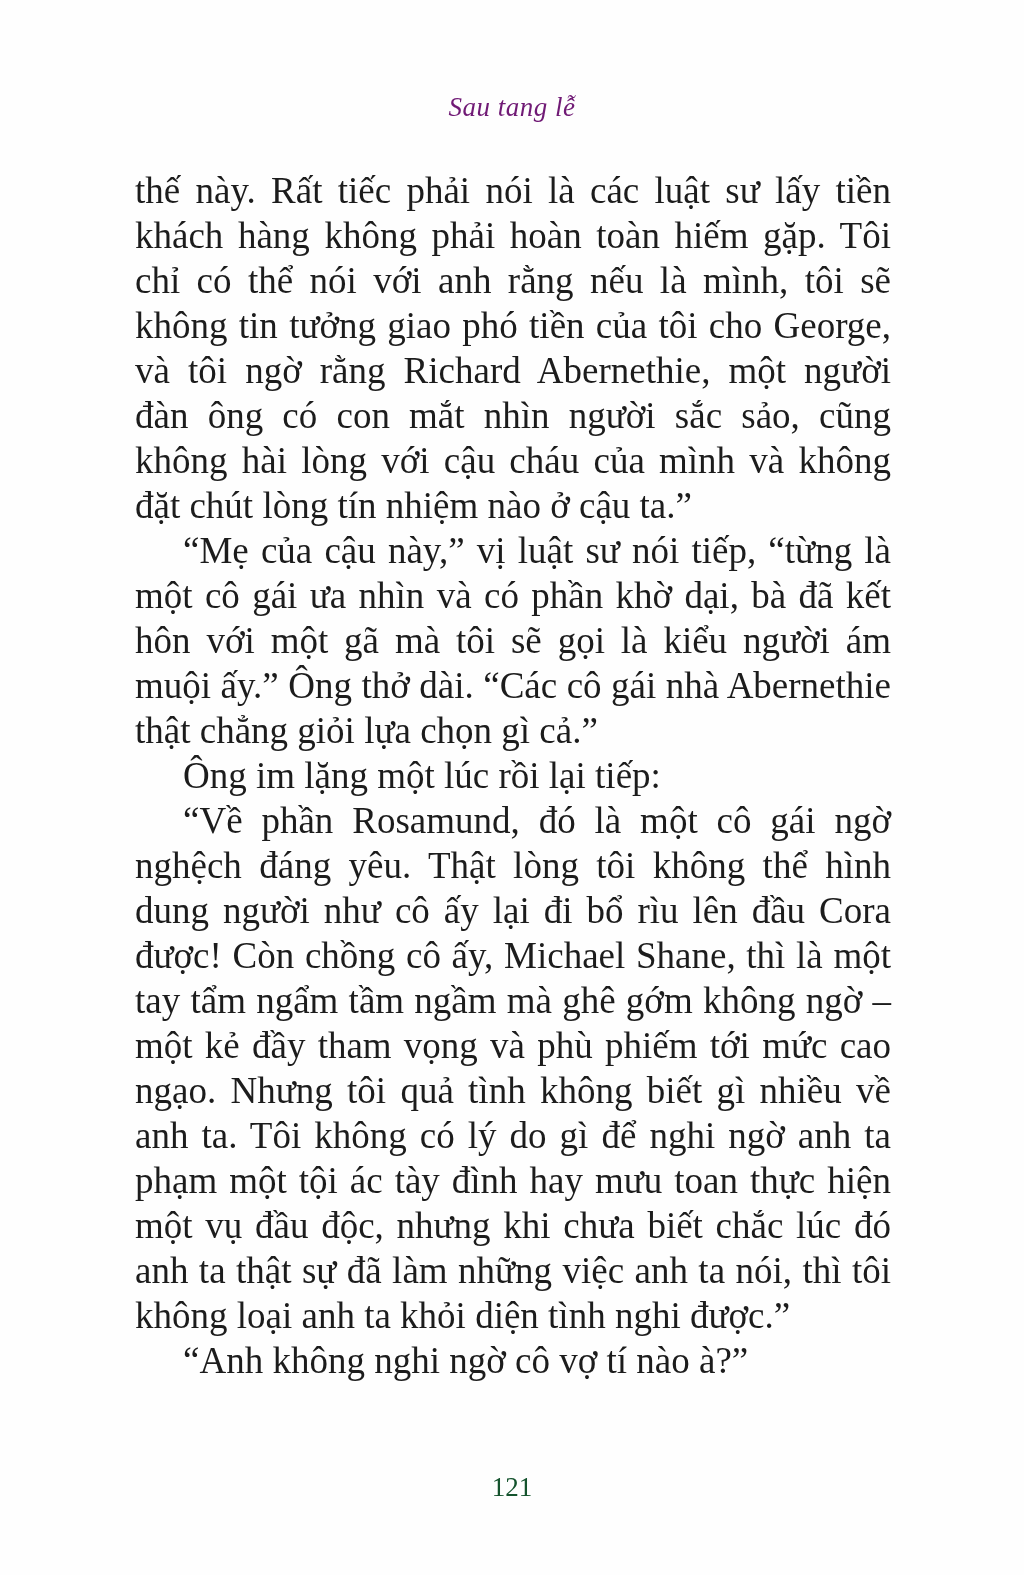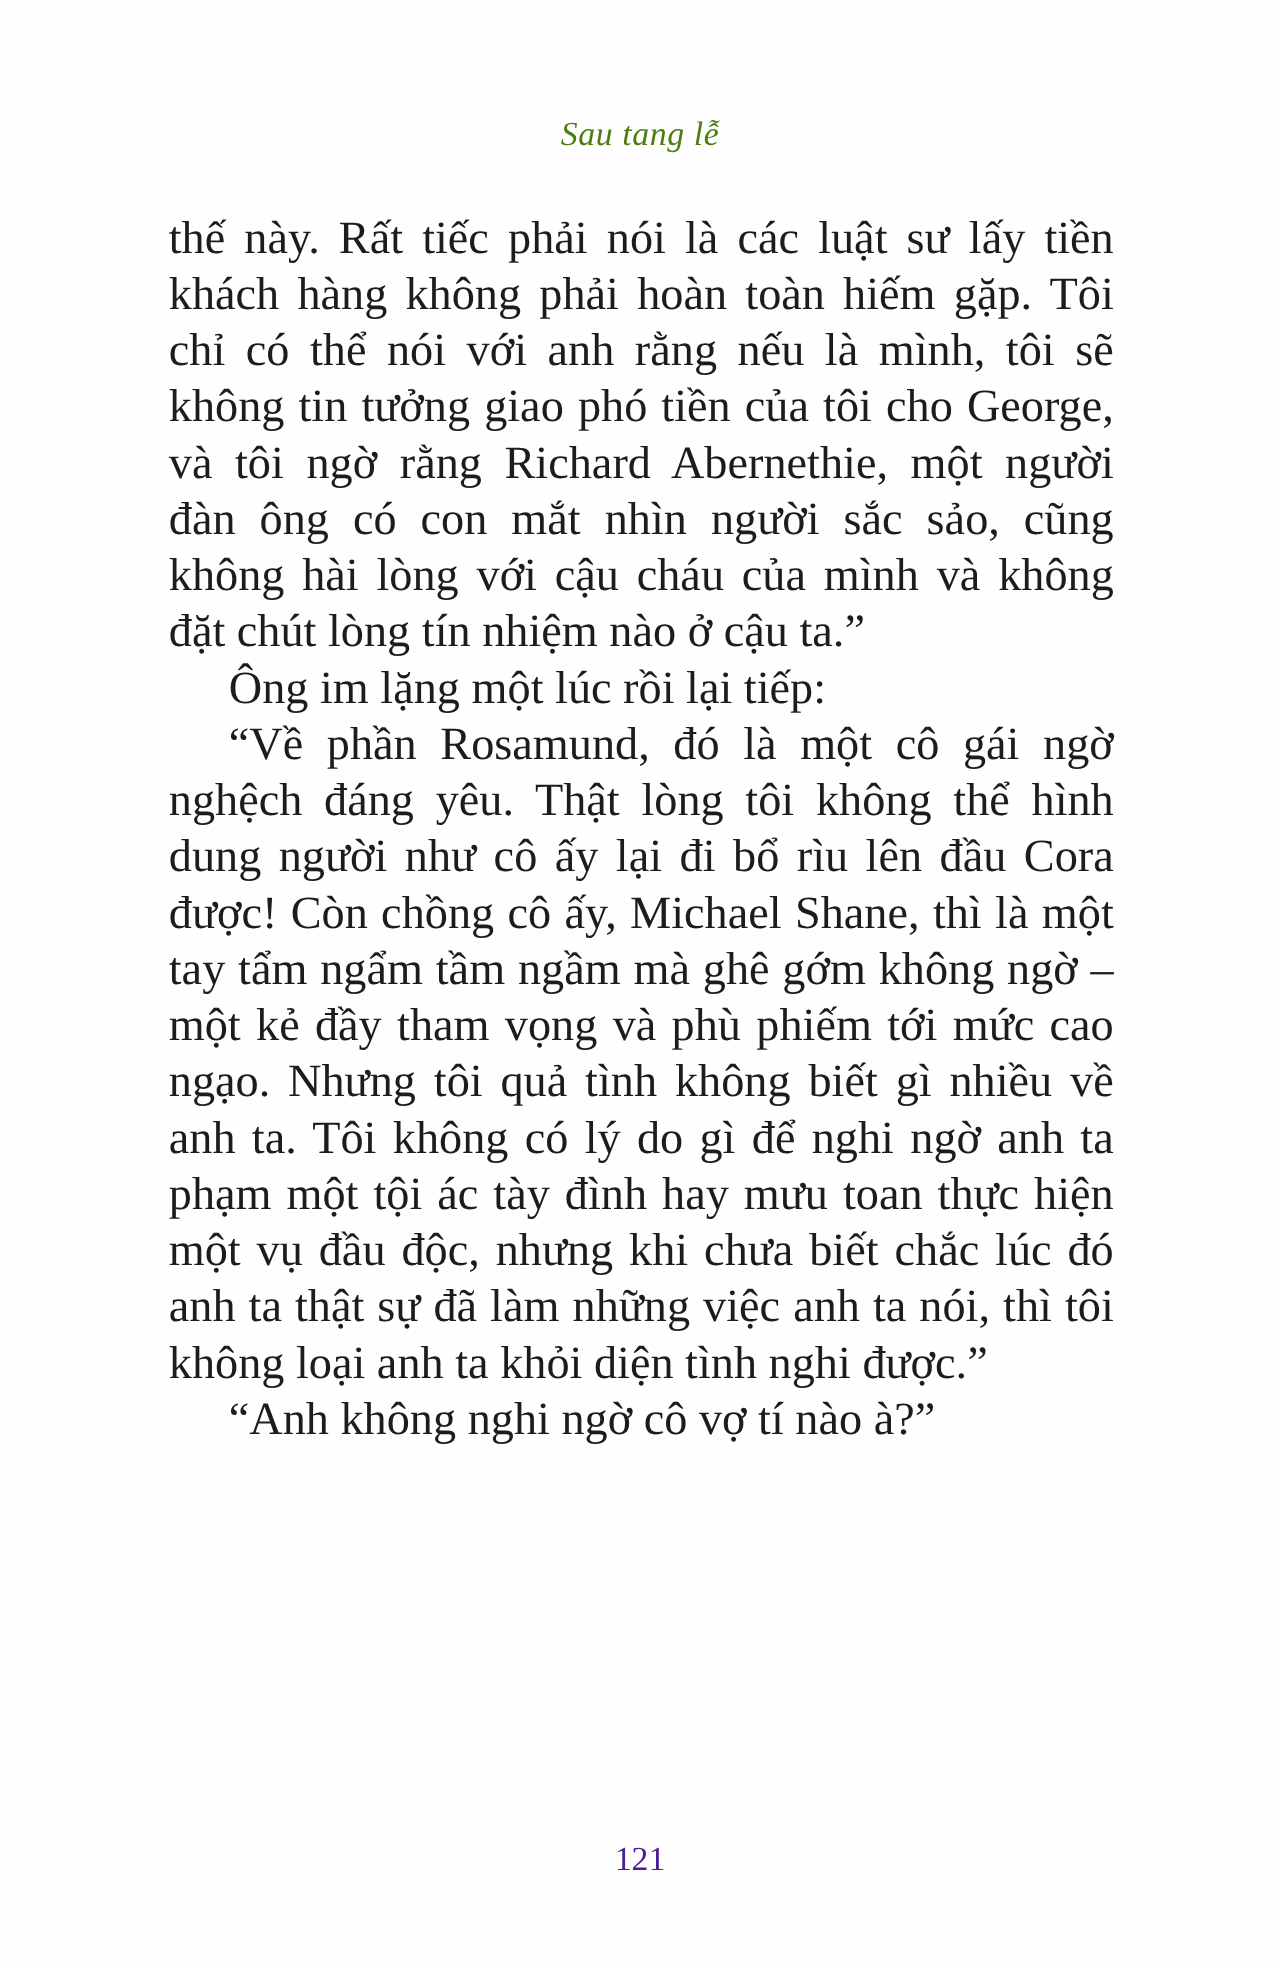--- a/index.html
+++ b/index.html
@@ -19,21 +19,21 @@
   }
   .running-title {
     position: absolute;
     top: 92px;
     left: 0;
     width: 100%;
     text-align: center;
     font-style: italic;
     font-size: 27px;
     letter-spacing: 0.5px;
-    color: #4d7c0f;
+    color: #701a75;
   }
   .body-text {
     position: absolute;
     top: 168px;
     left: 135px;
     width: 756px;
     font-size: 37px;
     line-height: 45px;
     text-align: justify;
     text-justify: inter-word;
@@ -45,30 +45,31 @@
   .body-text p.indent {
     text-indent: 48px;
   }
   .page-number {
     position: absolute;
     bottom: 72px;
     left: 0;
     width: 100%;
     text-align: center;
     font-size: 27px;
-    color: #4c1d95;
+    color: #14532d;
   }
 </style>
 </head>
 <body>
 
 <div class="page">
   <div class="running-title">Sau tang lễ</div>
 
   <div class="body-text" id="paragraphs">
       <p class="">thế này. Rất tiếc phải nói là các luật sư lấy tiền khách hàng không phải hoàn toàn hiếm gặp. Tôi chỉ có thể nói với anh rằng nếu là mình, tôi sẽ không tin tưởng giao phó tiền của tôi cho George, và tôi ngờ rằng Richard Abernethie, một người đàn ông có con mắt nhìn người sắc sảo, cũng không hài lòng với cậu cháu của mình và không đặt chút lòng tín nhiệm nào ở cậu ta.”</p>
+      <p class="indent">“Mẹ của cậu này,” vị luật sư nói tiếp, “từng là một cô gái ưa nhìn và có phần khờ dại, bà đã kết hôn với một gã mà tôi sẽ gọi là kiểu người ám muội ấy.” Ông thở dài. “Các cô gái nhà Abernethie thật chẳng giỏi lựa chọn gì cả.”</p>
       <p class="indent">Ông im lặng một lúc rồi lại tiếp:</p>
       <p class="indent">“Về phần Rosamund, đó là một cô gái ngờ nghệch đáng yêu. Thật lòng tôi không thể hình dung người như cô ấy lại đi bổ rìu lên đầu Cora được! Còn chồng cô ấy, Michael Shane, thì là một tay tẩm ngẩm tầm ngầm mà ghê gớm không ngờ – một kẻ đầy tham vọng và phù phiếm tới mức cao ngạo. Nhưng tôi quả tình không biết gì nhiều về anh ta. Tôi không có lý do gì để nghi ngờ anh ta phạm một tội ác tày đình hay mưu toan thực hiện một vụ đầu độc, nhưng khi chưa biết chắc lúc đó anh ta thật sự đã làm những việc anh ta nói, thì tôi không loại anh ta khỏi diện tình nghi được.”</p>
       <p class="indent">“Anh không nghi ngờ cô vợ tí nào à?”</p>
     </div>
 
   <div class="page-number">121</div>
 </div>
 
 </body></html>

